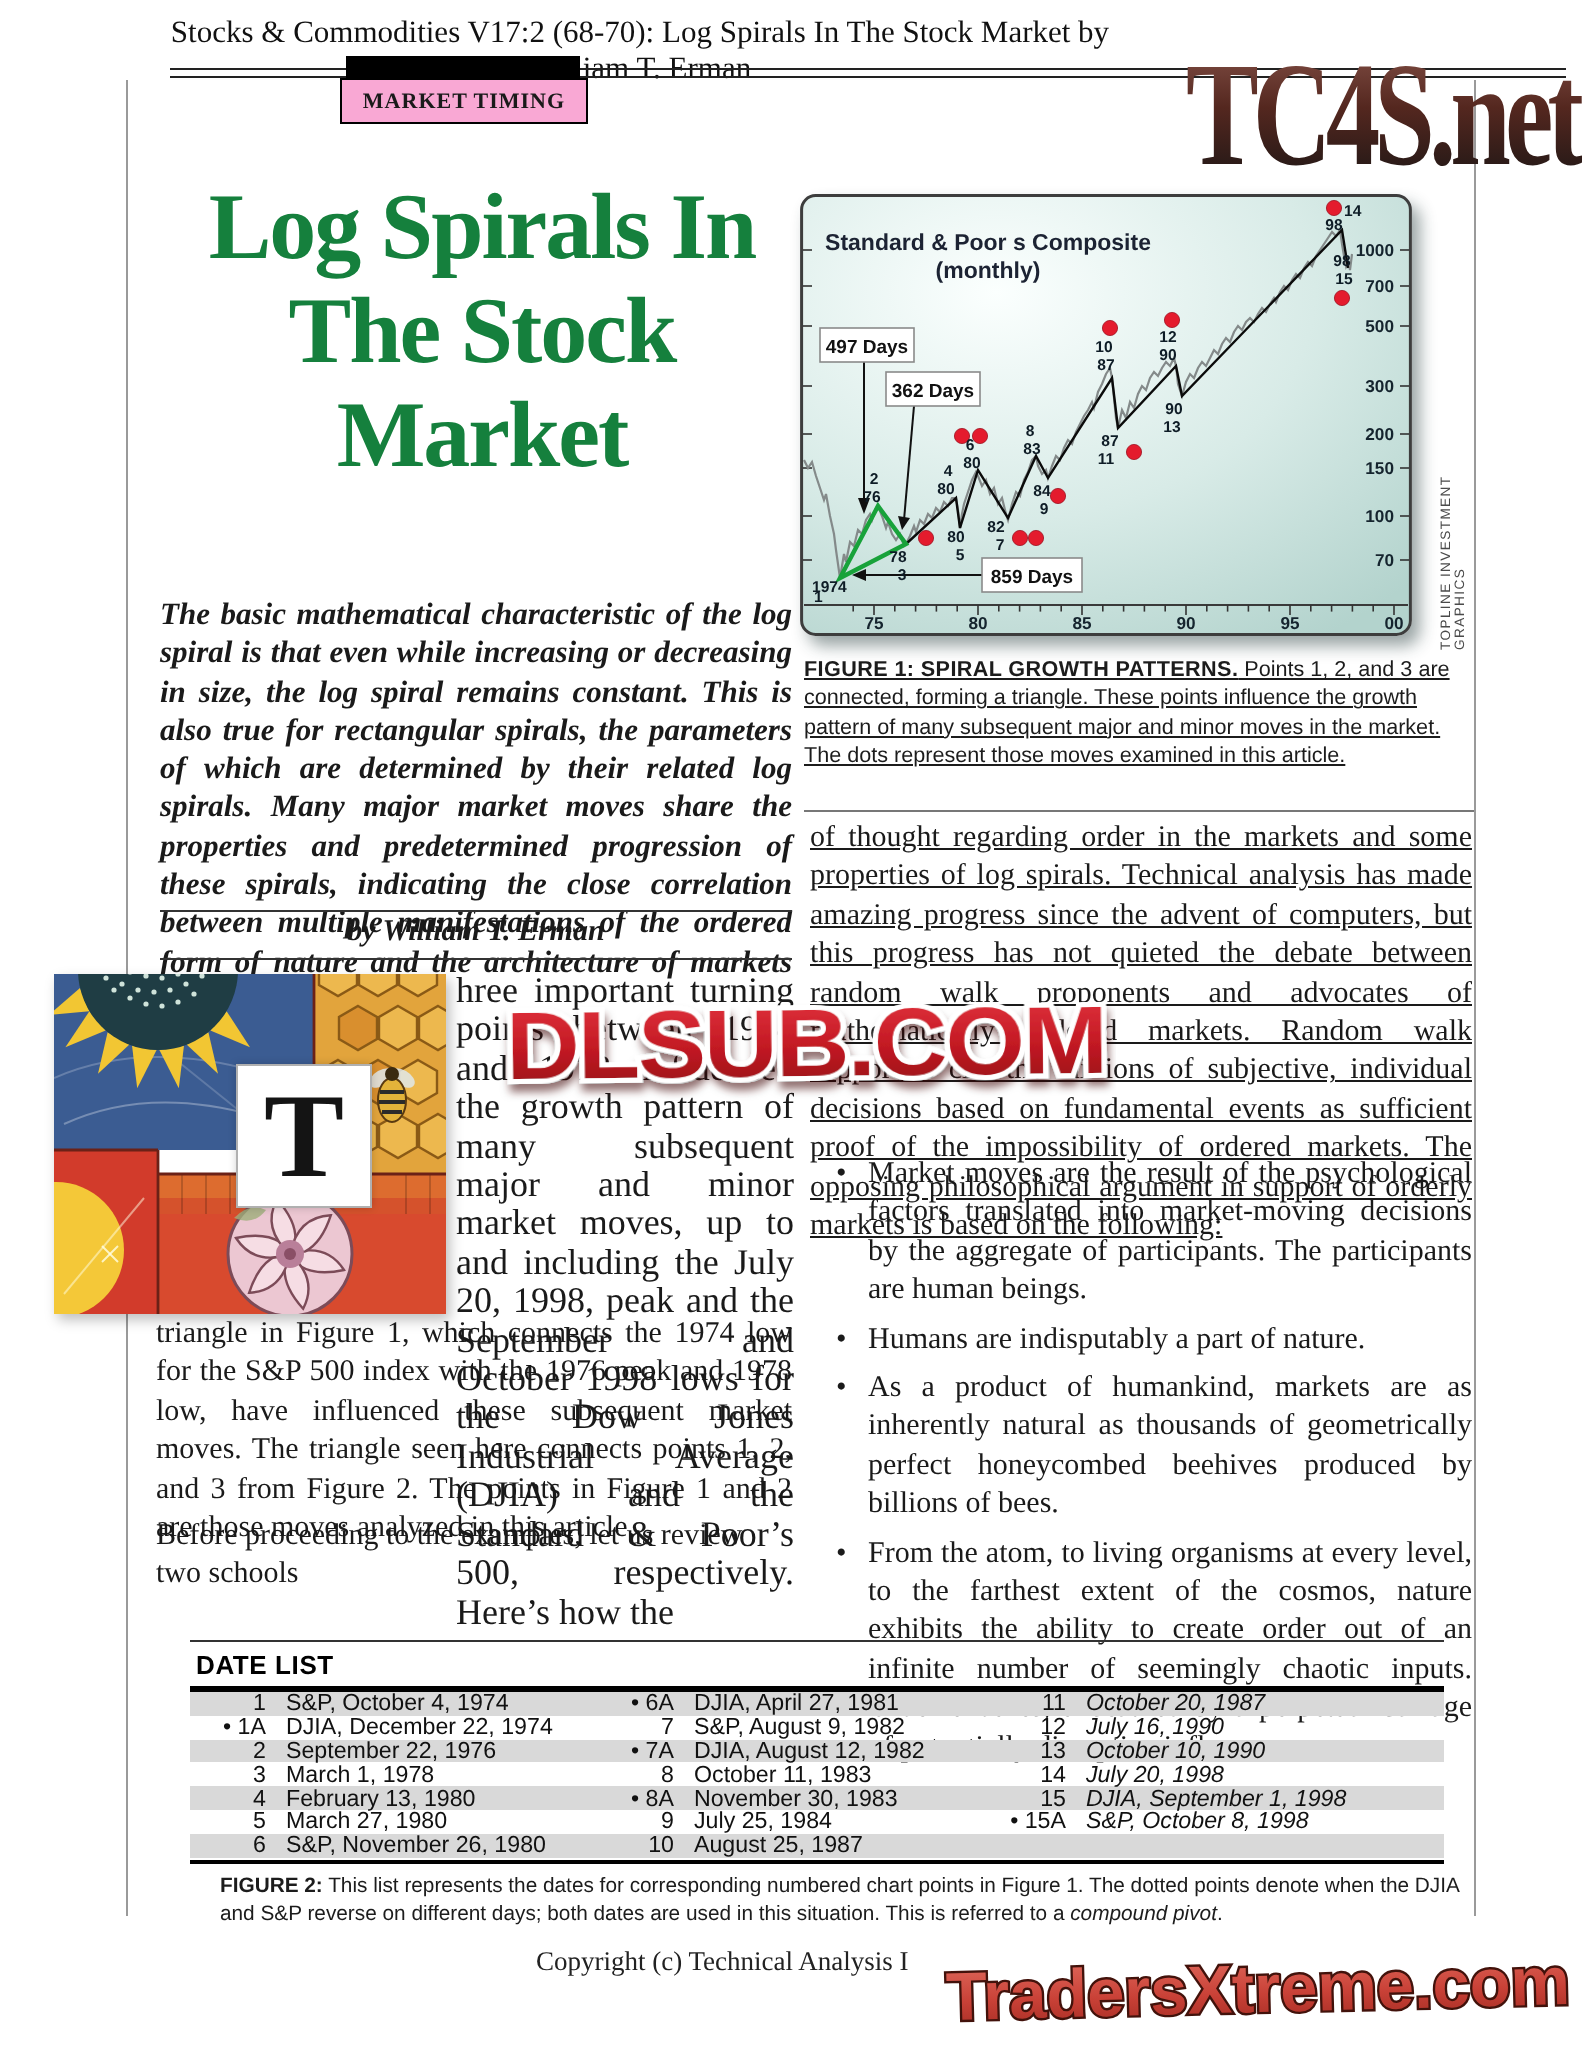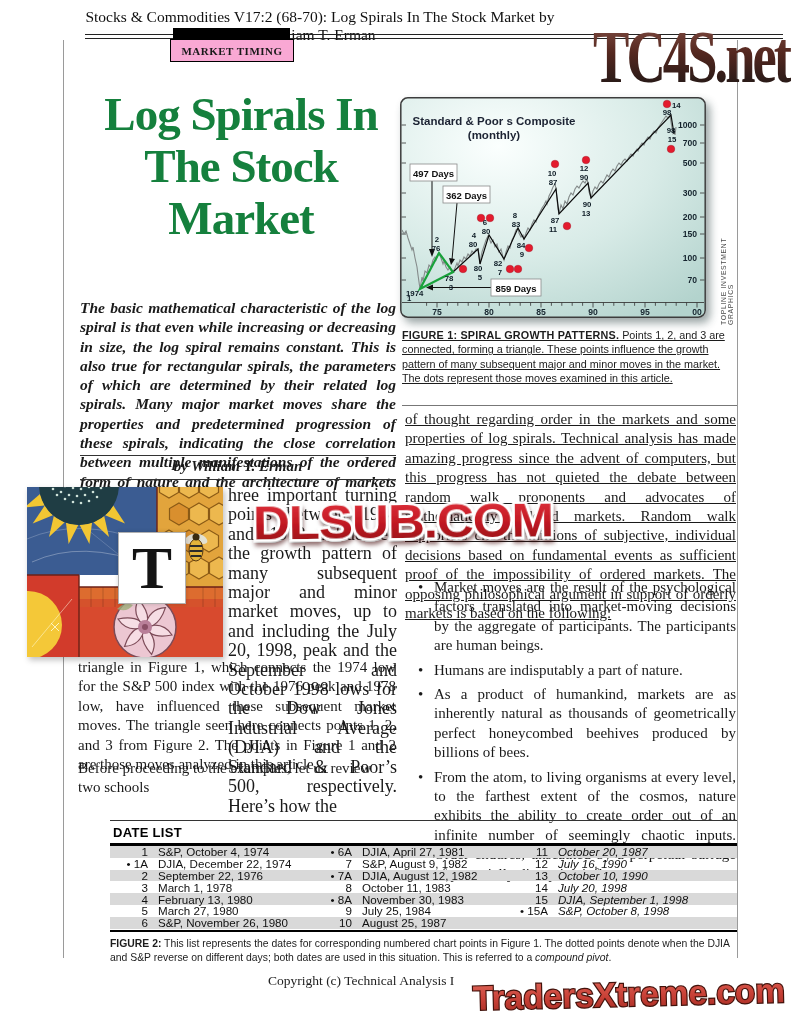--- a/index.html
+++ b/index.html
@@ -52,21 +52,21 @@
   .cap-rule { left:402px; top:405px; width:335px; height:1px; background:#777; }
 
   
   .rc-para { left:405px; top:410px; width:331px; font-size:15px; line-height:19.4px; text-align:justify;text-decoration:underline; }
   .bullets { left:405px; top:578px; width:331px; font-size:15px; line-height:19.4px; }
   .bullet-item { display:flex; margin-bottom:5px; }
   .bullet-mark { flex:none; width:16px; padding-left:13px; }
   .bullet-text { text-align:justify; }
 
   
-  .dl { left:110px; top:820px; width:627px; font-family:"Liberation Sans",sans-serif; }
+  .dl { left:95px; top:820px; width:627px; font-family:"Liberation Sans",sans-serif; }
   .dl-topline { height:1px; background:#333; margin-bottom:2px; }
   .dl-title { font-weight:bold; font-size:13px; letter-spacing:.3px; padding:2px 0 3px 3px; color:#000; }
   .dl-thick { height:3px; background:#000; }
   .dl-row { display:flex; height:11.8px; align-items:center; font-size:11.6px; color:#111; }
   .dl-row.shaded { background:#d9d9d9; }
   .dl-num { flex:none; text-align:right; white-space:nowrap; }
   .n1 { width:38px; } .n2 { width:40px; } .n3 { width:46px; }
   .dl-txt { flex:none; padding-left:10px; white-space:nowrap; }
   .t1 { width:154px; } .t2 { width:140px; } .t3 { width:170px;font-style:italic; }
   .dl-botline { height:2px; background:#000; margin-top:1px; }

